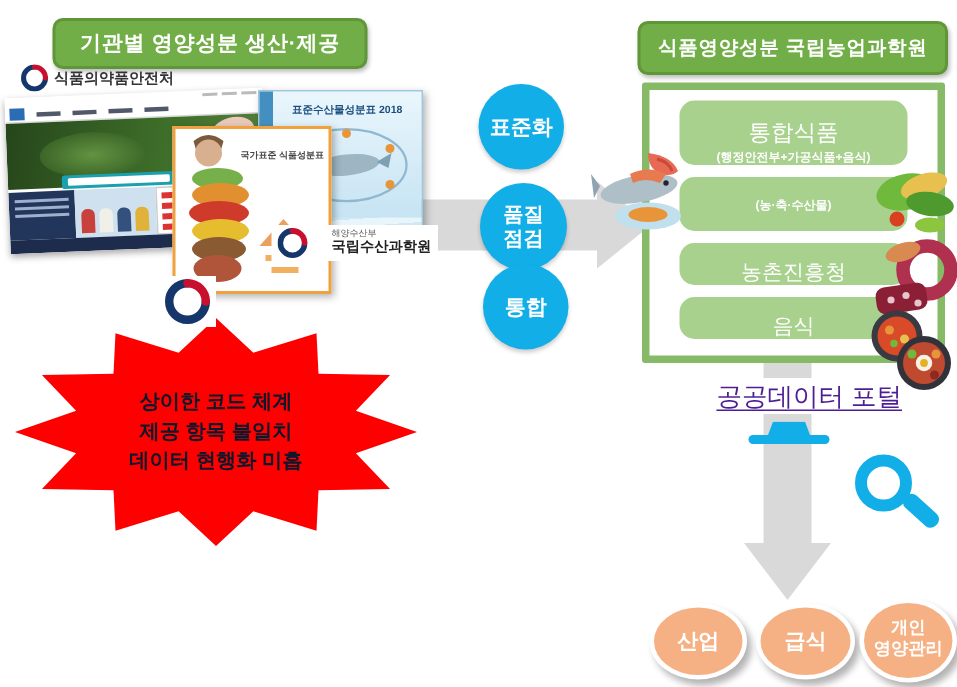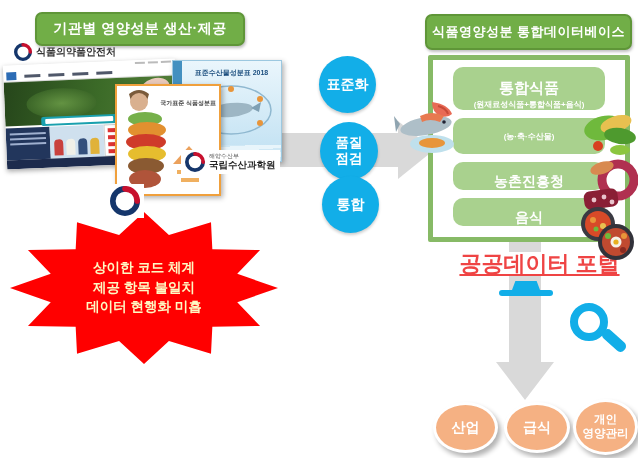--- a/index.html
+++ b/index.html
@@ -68,34 +68,34 @@
   .fish-svg{position:absolute;left:14px;top:20px;}
   .doc-waves{position:absolute;bottom:0;left:9px;right:0;height:16px;
     background:repeating-linear-gradient(-4deg,#cfe8f5 0 4px,#e8f5fb 4px 9px);}
 
   
   .poster{position:absolute;left:115px;top:84px;width:106px;height:112px;background:#fff;
     border:2px solid #f0a03c;box-shadow:2px 2px 5px rgba(0,0,0,.3);z-index:3;overflow:hidden;}
   .poster-title{position:absolute;top:13px;right:3px;font-size:6px;font-weight:bold;color:#444;}
 
   
-  .agency{position:absolute;display:flex;align-items:center;gap:4px;background:#fff;padding:2px 4px;z-index:4;}
+  .agency{position:absolute;display:flex;align-items:center;gap:16px;background:#fff;padding:2px 4px;z-index:4;}
   .agency .col{display:flex;flex-direction:column;line-height:1.15;}
   .agency-nifs{left:181px;top:150px;}
   .agency-nifs .ministry{font-size:6px;color:#555;}
   .agency-nifs .name{font-size:9.5px;font-weight:bold;color:#222;}
   .agency-naas{left:106px;top:184px;}
   .agency-naas .ministry{font-size:7px;color:#555;}
   .agency-naas .name{font-size:11.5px;font-weight:bold;color:#222;}
 
   
   .starburst{position:absolute;left:10px;top:212px;width:268px;height:152px;background:var(--red);
     clip-path:polygon(100% 50%,84.8% 59.3%,93.3% 75%,75.5% 75.5%,75% 93.3%,59.3% 84.8%,50% 100%,40.7% 84.8%,25% 93.3%,24.5% 75.5%,6.7% 75%,15.2% 59.3%,0% 50%,15.2% 40.7%,6.7% 25%,24.5% 24.5%,25% 6.7%,40.7% 15.2%,50% 0%,59.3% 15.2%,75% 6.7%,75.5% 24.5%,93.3% 25%,84.8% 40.7%);
     display:flex;flex-direction:column;align-items:center;justify-content:center;gap:1px;z-index:2;}
-  .starburst span{color:#fef9c3;font-weight:800;font-size:13.5px;line-height:1.4;white-space:nowrap;}
+  .starburst span{color:#0f172a;font-weight:800;font-size:13.5px;line-height:1.4;white-space:nowrap;}
 
   
   .h-arrow-body{position:absolute;left:250px;top:133px;width:148px;height:34px;background:var(--arrow-gray);z-index:0;}
   .h-arrow-head{position:absolute;left:398px;top:121px;width:0;height:0;z-index:0;
     border-left:36px solid var(--arrow-gray);border-top:29px solid transparent;border-bottom:29px solid transparent;}
   .v-arrow-body{position:absolute;left:509px;top:240px;width:32px;height:122px;background:var(--arrow-gray);z-index:0;}
   .v-arrow-head{position:absolute;left:496px;top:362px;width:0;height:0;z-index:0;
     border-top:38px solid var(--arrow-gray);border-left:29px solid transparent;border-right:29px solid transparent;}
 
   
@@ -104,36 +104,36 @@
     box-shadow:0 2px 3px rgba(0,0,0,.2);z-index:3;}
   .proc-1{left:319px;top:56px;width:57px;height:57px;font-size:14px;}
   .proc-2{left:320px;top:122px;width:58px;height:58px;font-size:13.5px;line-height:1.2;}
   .proc-3{left:322px;top:176px;width:57px;height:57px;font-size:14px;}
 
   
   .db-box{position:absolute;left:428px;top:55px;width:202px;height:187px;background:#fff;
     border:5px solid var(--green-border);border-radius:2px;z-index:1;}
   .db-item{position:absolute;left:453px;width:152px;background:var(--green-light);border-radius:10px;
     display:flex;flex-direction:column;align-items:center;justify-content:center;color:#fff;z-index:2;}
-  .db-item .lbl{font-weight:700;margin-top:11px;}
+  .db-item .lbl{font-weight:400;margin-top:11px;}
   .db-item .sub{font-size:8px;font-weight:bold;margin-top:1px;}
   .db-1{top:67px;height:43px;}  .db-1 .lbl{font-size:15px;}
   .db-2{top:118px;height:36px;} .db-2 .lbl{font-size:14px;}
   .db-3{top:162px;height:28px;} .db-3 .lbl{font-size:14px;}
   .db-4{top:198px;height:28px;} .db-4 .lbl{font-size:14px;}
 
   .food-svg{position:absolute;z-index:5;}
   .food-seafood{left:394px;top:96px;}
   .food-veggies{left:582px;top:106px;}
   .food-meat{left:582px;top:158px;}
   .food-bowls{left:576px;top:206px;}
 
   
   .portal-title{position:absolute;left:452px;top:252px;width:175px;height:24px;background:#fff;z-index:2;
-    display:flex;align-items:center;justify-content:center;font-size:22px;font-weight:700;color:#ef4444;
+    display:flex;align-items:center;justify-content:center;font-size:17px;font-weight:400;color:#4c1d95;
     text-decoration:underline;text-underline-offset:3px;}
   .monitor{position:absolute;left:470px;top:281px;width:112px;height:74px;z-index:2;}
   .monitor .screen{position:relative;width:110px;height:60px;background:#fff;border:7px solid var(--blue);border-radius:8px;}
   .monitor .logo-row{display:flex;align-items:center;gap:3px;margin:5px 0 0 8px;}
   .monitor .logo-row span{font-size:7.5px;font-weight:bold;color:#16356b;letter-spacing:1px;}
   .monitor .bars{display:flex;align-items:flex-end;gap:3px;margin:3px 0 0 9px;height:13px;}
   .monitor .bars i{width:7px;background:var(--blue);display:block;}
   .monitor .stand{margin:0 auto;width:28px;height:9px;background:var(--blue);
     clip-path:polygon(12% 0,88% 0,100% 100%,0 100%);}
   .monitor .base{margin:0 auto;width:54px;height:6px;background:var(--blue);border-radius:3px;}
@@ -284,26 +284,26 @@
   </div>
 
   <div class="h-arrow-body"></div>
   <div class="h-arrow-head"></div>
 
   <div class="proc-circle proc-1">표준화</div>
   <div class="proc-circle proc-2">품질
 점검</div>
   <div class="proc-circle proc-3">통합</div>
 
-  <div class="title-box title-right">식품영양성분 통합데이터베이스</div>
+  <div class="title-box title-right">식품영양성분 국립농업과학원</div>
 
   <div class="db-box"></div>
   <div class="db-item db-1">
     <span class="lbl">통합식품</span>
-    <span class="sub">(원재료성식품+통합식품+음식)</span>
+    <span class="sub">(행정안전부+가공식품+음식)</span>
   </div>
   <div class="db-item db-2">
     <span class="sub">(농·축·수산물)</span>
   </div>
   <div class="db-item db-3">
     <span class="lbl">농촌진흥청</span>
   </div>
   <div class="db-item db-4">
     <span class="lbl">음식</span>
   </div>

